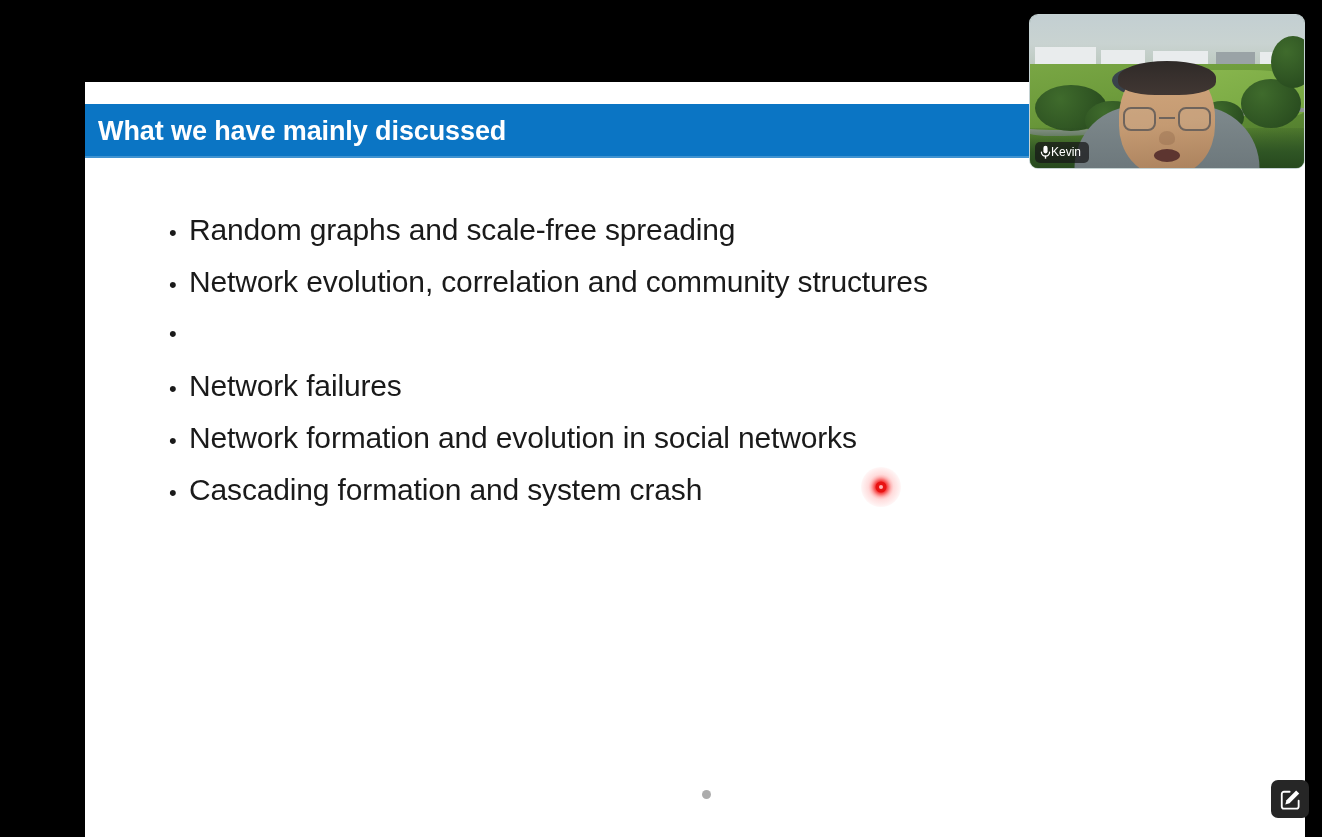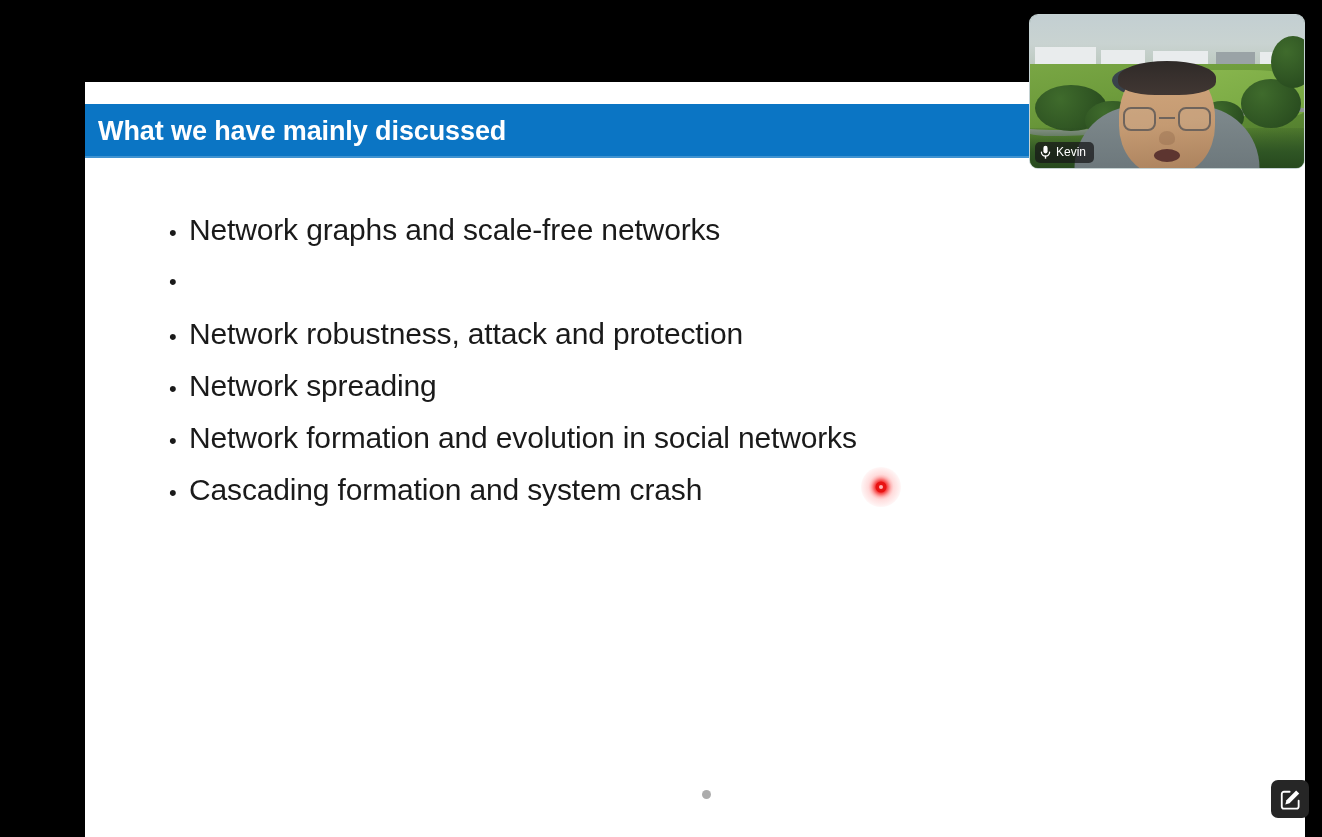--- a/index.html
+++ b/index.html
@@ -303,21 +303,20 @@
 
   
   #name-badge {
     position: absolute;
     left: 5px;
     bottom: 5px;
     height: 21px;
     padding: 0 8px 0 5px;
     display: flex;
     align-items: center;
-    gap: 5px;
     background: rgba(22,22,24,0.72);
     border-radius: 5px;
   }
   #mic-icon { display: block; }
   #name-badge-label {
     color: #ffffff;
     font-size: 12px;
     line-height: 21px;
     white-space: nowrap;
   }
@@ -344,35 +343,35 @@
   <div id="slide">
 
     <div id="slide-title-bar">
       <div id="slide-title">What we have mainly discussed</div>
     </div>
 
     <div id="bullet-list">
 
       <div class="bullet-row">
         <span class="bullet-dot">•</span>
-        <span class="bullet-text">Network graphs and scale-free networks</span>
-      </div>
-
-      <div class="bullet-row">
-        <span class="bullet-dot">•</span>
-      </div>
-
-      <div class="bullet-row">
-        <span class="bullet-dot">•</span>
-        <span class="bullet-text">Network robustness, attack and protection</span>
-      </div>
-
-      <div class="bullet-row">
-        <span class="bullet-dot">•</span>
-        <span class="bullet-text">Network spreading</span>
+        <span class="bullet-text">Random graphs and scale-free spreading</span>
+      </div>
+
+      <div class="bullet-row">
+        <span class="bullet-dot">•</span>
+        <span class="bullet-text">Network evolution, correlation and community structures</span>
+      </div>
+
+      <div class="bullet-row">
+        <span class="bullet-dot">•</span>
+      </div>
+
+      <div class="bullet-row">
+        <span class="bullet-dot">•</span>
+        <span class="bullet-text">Network failures</span>
       </div>
 
       <div class="bullet-row">
         <span class="bullet-dot">•</span>
         <span class="bullet-text">Network formation and evolution in social networks</span>
       </div>
 
       <div class="bullet-row">
         <span class="bullet-dot">•</span>
         <span class="bullet-text">Cascading formation and system crash</span>

